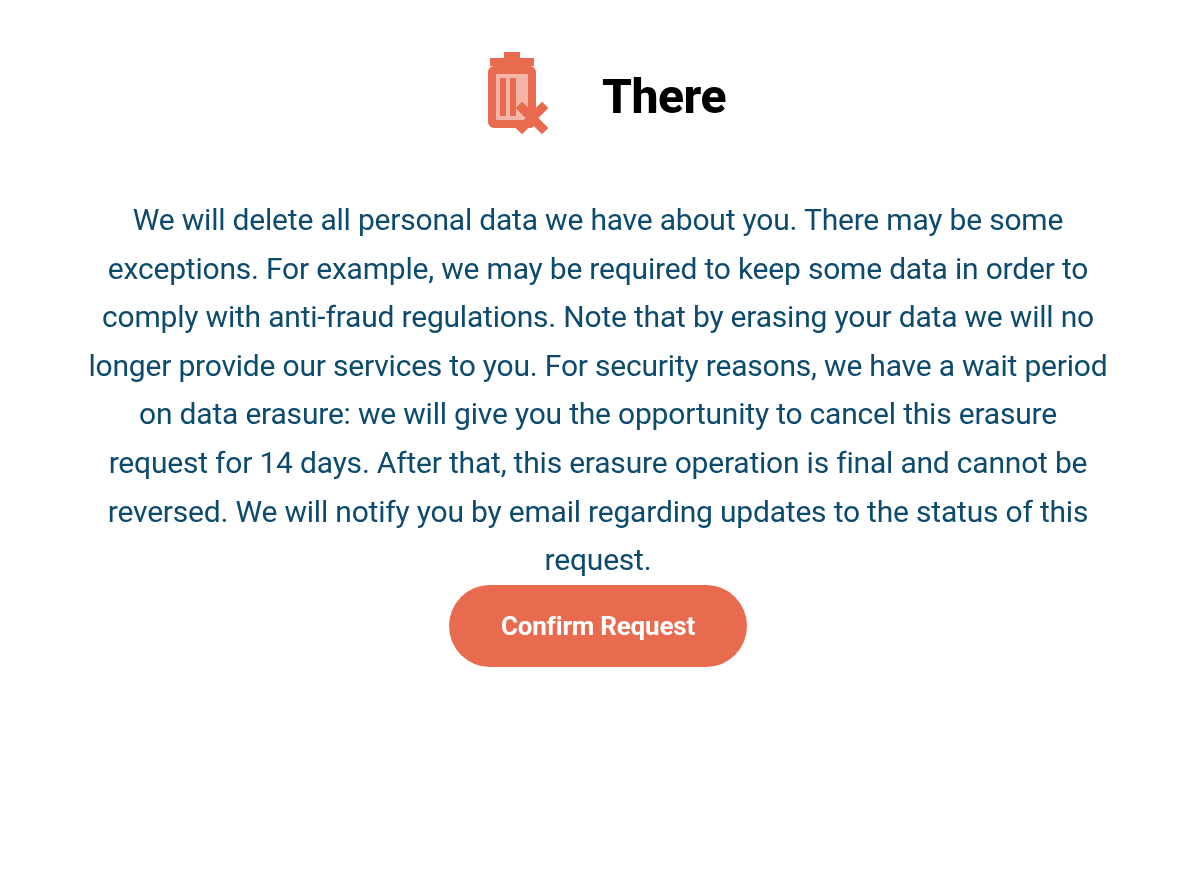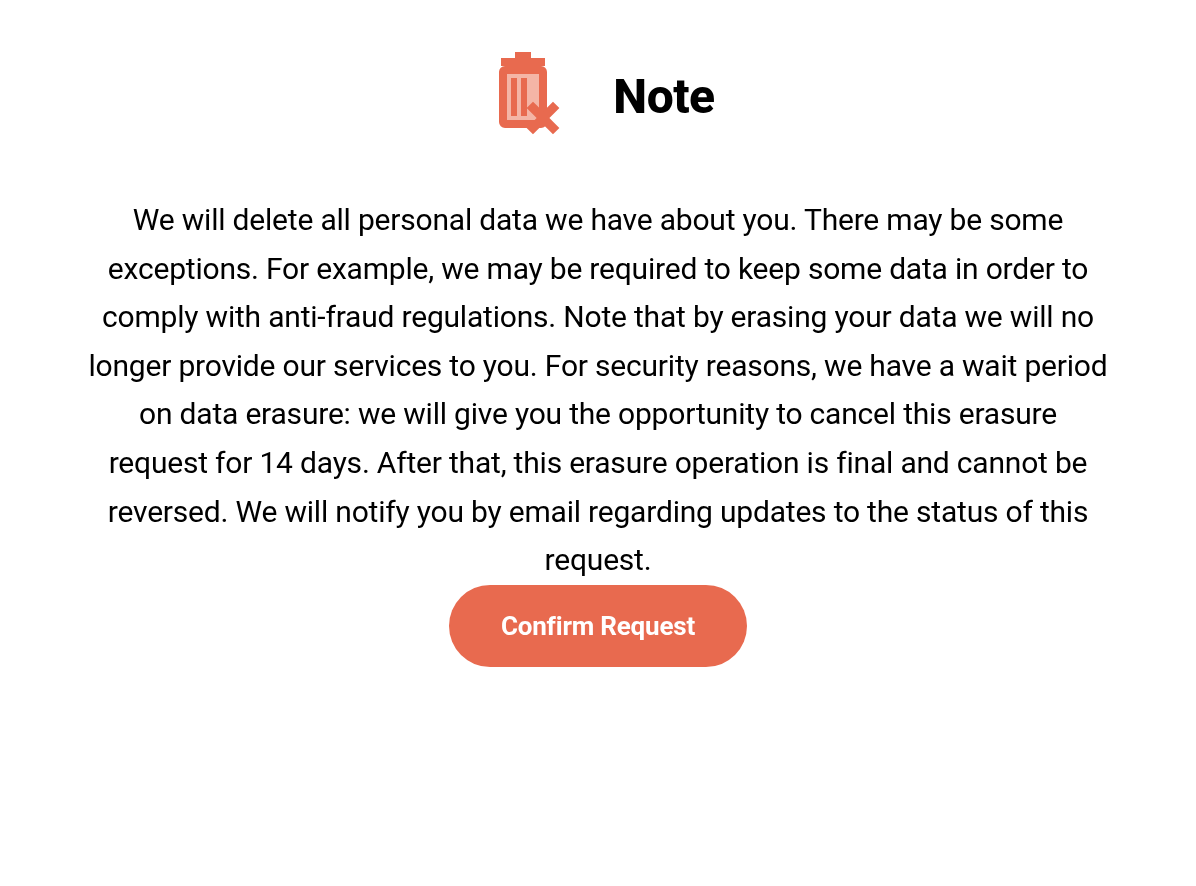--- a/index.html
+++ b/index.html
@@ -35,21 +35,21 @@
       font-size: 48px;
       font-weight: 800;
       color: #000000;
       letter-spacing: -0.5px;
     }
     .body-text {
       max-width: 1060px;
       text-align: center;
       font-size: 30px;
       line-height: 1.62;
-      color: #000000;
+      color: #0c4a6e;
       font-weight: 400;
       padding: 0 20px;
       letter-spacing: -0.2px;
     }
     .button-area {
       display: flex;
       justify-content: center;
     }
     .confirm-btn {
       background: #e86a4f;
@@ -80,20 +80,20 @@
 
       <rect x="30" y="30" width="6" height="38" fill="#e86a4f"></rect>
       <rect x="40" y="30" width="6" height="38" fill="#e86a4f"></rect>
 
       <g transform="translate(62,70)">
         <line x1="-10" y1="-10" x2="10" y2="10" stroke="#e86a4f" stroke-width="9" stroke-linecap="square"></line>
         <line x1="10" y1="-10" x2="-10" y2="10" stroke="#e86a4f" stroke-width="9" stroke-linecap="square"></line>
       </g>
     </svg>
   </span>
-  <h1 class="title">Note</h1>
+  <h1 class="title">There</h1>
 </div>
 
 <p class="body-text">We will delete all personal data we have about you. There may be some exceptions. For example, we may be required to keep some data in order to comply with anti-fraud regulations. Note that by erasing your data we will no longer provide our services to you. For security reasons, we have a wait period on data erasure: we will give you the opportunity to cancel this erasure request for 14 days. After that, this erasure operation is final and cannot be reversed. We will notify you by email regarding updates to the status of this request.</p>
 
 <div class="button-area">
   <button class="confirm-btn">Confirm Request</button>
 </div>
 
 </body></html>

